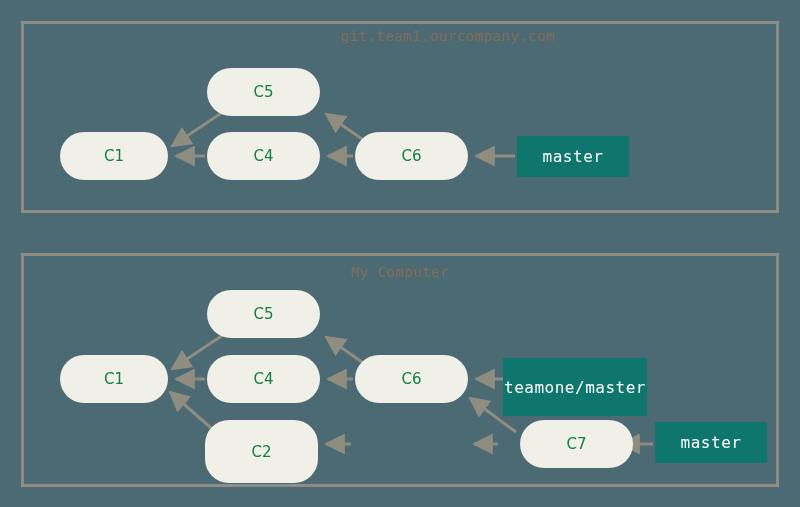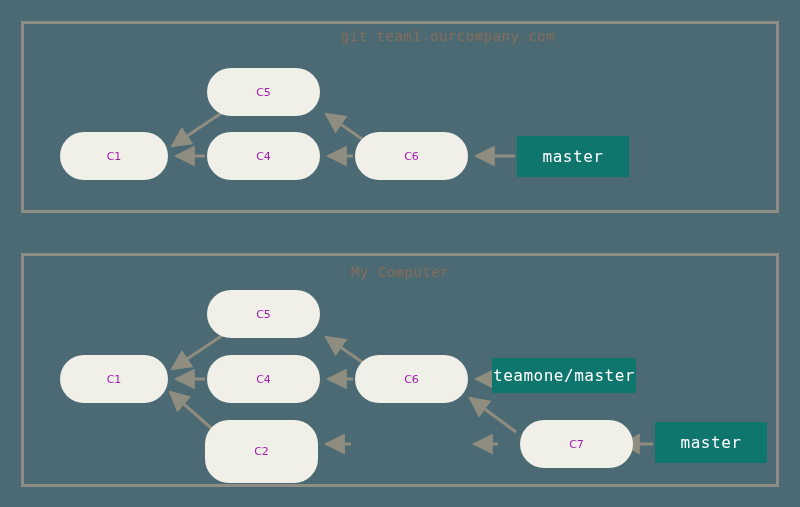--- a/index.html
+++ b/index.html
@@ -39,22 +39,22 @@
   #title-local  { left: 0; top: 264px; }
 
   .commit {
     position: absolute;
     background: #f0efe8;
     border-radius: 24px;
     display: flex;
     align-items: center;
     justify-content: center;
     font-family: "DejaVu Sans", sans-serif;
-    font-size: 11px;
-    color: #a21caf;
+    font-size: 15px;
+    color: #15803d;
     user-select: none;
   }
 
   .branch {
     position: absolute;
     background: #0f766e;
     display: flex;
     align-items: center;
     justify-content: center;
     font-family: "DejaVu Sans Mono", monospace;
@@ -129,16 +129,16 @@
   <div class="panel" id="panel-local"></div>
   <div class="panel-title" id="title-local">My Computer</div>
 
   <div class="commit" style="left:60px; top:355px; width:108px; height:48px;">C1</div>
   <div class="commit" style="left:207px; top:355px; width:113px; height:48px;">C4</div>
   <div class="commit" style="left:207px; top:290px; width:113px; height:48px;">C5</div>
   <div class="commit" style="left:355px; top:355px; width:113px; height:48px;">C6</div>
   <div class="commit" style="left:205px; top:420px; width:113px; height:63px;">C2</div>
   <div class="commit" style="left:520px; top:420px; width:113px; height:48px;">C7</div>
 
-  <div class="branch" style="left:492px; top:358px; width:144px; height:35px;">teamone/master</div>
+  <div class="branch" style="left:503px; top:358px; width:144px; height:58px;">teamone/master</div>
   <div class="branch" style="left:655px; top:422px; width:112px; height:41px;">master</div>
 
 </div>
 
 </body></html>

